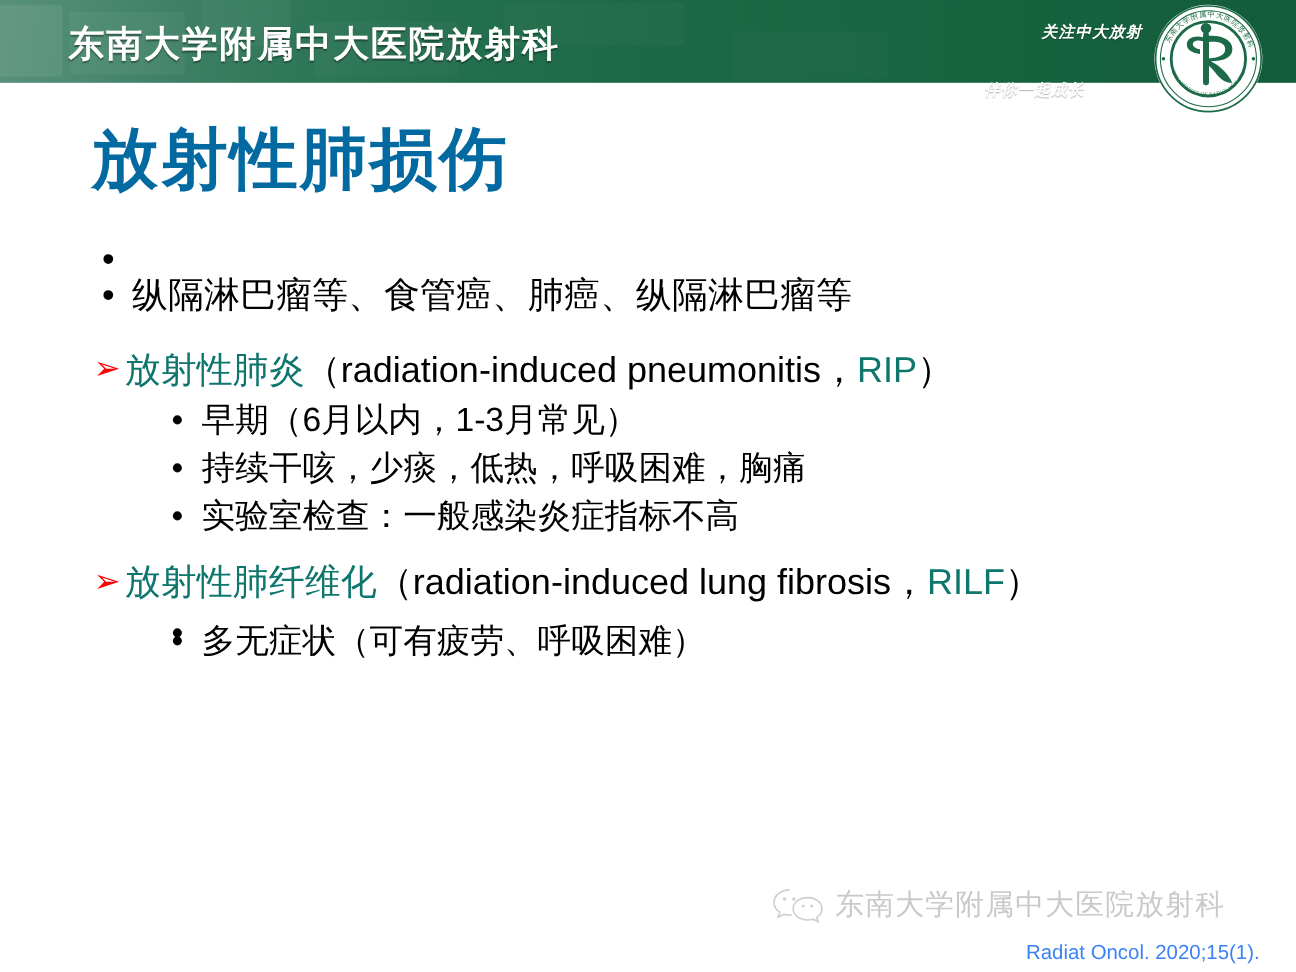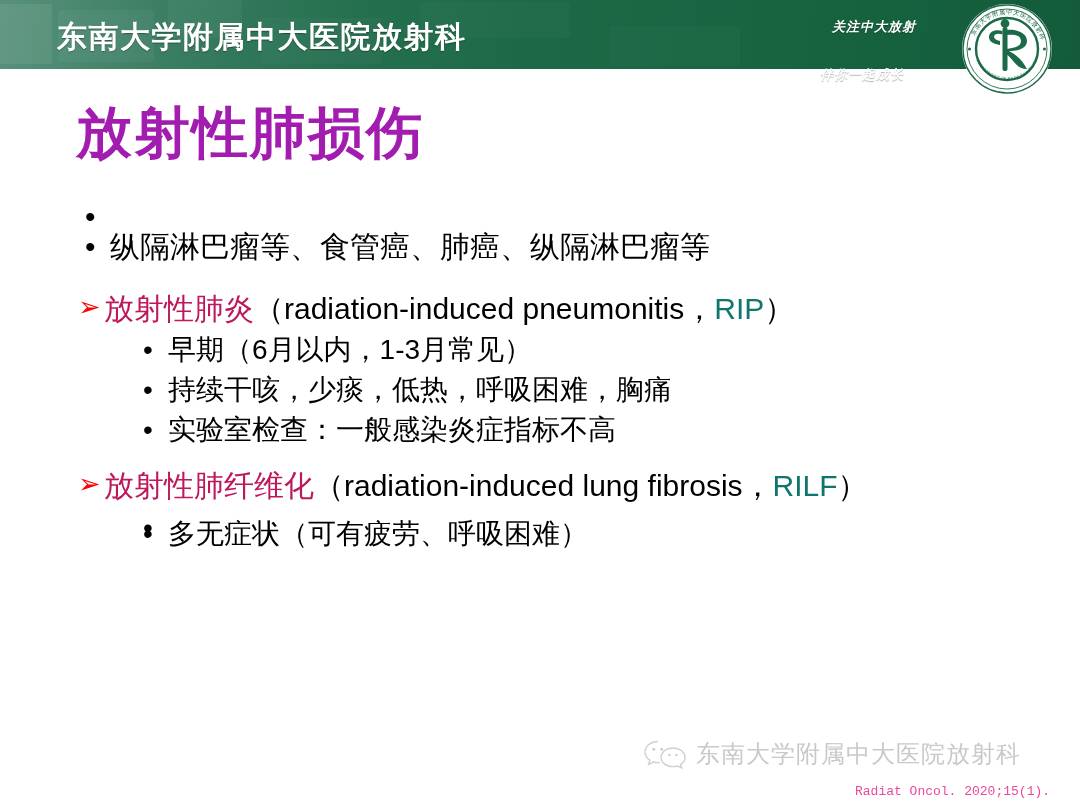--- a/index.html
+++ b/index.html
@@ -70,40 +70,40 @@
     width: 160px;
     color: #ffffff;
     font-family: "Liberation Serif", "DejaVu Serif", serif;
     font-style: italic;
     font-weight: bold;
     font-size: 13px;
     line-height: 22px;
     letter-spacing: 1px;
     text-shadow: 0 1px 1px rgba(0,0,0,0.3);
   }
-  .slogan-line-1 { display: block; text-align: center; padding-left: 4px; }
+  .slogan-line-1 { display: block; text-align: right; padding-left: 4px; }
   .slogan-line-2 { display: block; text-align: left; padding-left: 28px; margin-top: 26px; }
 
   
   .logo-seal {
     position: absolute;
     left: 961px;
     top: 3px;
     width: 92px;
     height: 92px;
   }
 
   
   .slide-title {
     position: absolute;
     left: 76px;
     top: 96px;
     font-size: 56px;
     font-weight: bold;
-    color: #a21caf;
+    color: #0369a1;
     letter-spacing: 2px;
     white-space: nowrap;
   }
 
   
   .content {
     position: absolute;
     left: 0;
     top: 198px;
     width: 1080px;
@@ -134,21 +134,21 @@
     white-space: nowrap;
   }
   .arrow-head .arrow-marker {
     position: absolute;
     left: 78px;
     top: 1px;
     font-size: 27px;
     line-height: 1.25;
     color: #ff0000;
   }
-  .cn-red  { color: #be185d; font-weight: normal; }
+  .cn-red  { color: #0f766e; font-weight: normal; }
   .en-blk  { color: #000000; }
   .abbr-red{ color: #0f766e; }
 
   .lvl2 {
     position: relative;
     padding-left: 168px;
     font-size: 28px;
     line-height: 1.22;
     color: #000000;
     white-space: nowrap;
@@ -180,24 +180,23 @@
   .footer-account-name {
     font-size: 24px;
     color: #c9c9c9;
     letter-spacing: 1px;
     white-space: nowrap;
   }
   .citation {
     position: absolute;
     left: 855px;
     top: 784px;
-    font-size: 13px;
-    color: #ec4899;
-    white-space: nowrap;
-    font-family: Liberation Mono, monospace;
+    font-size: 17px;
+    color: #3b82f6;
+    white-space: nowrap;
   }
 </style>
 </head>
 <body>
 
 <div class="header-band">
   <div class="band-ghost g1"></div>
   <div class="band-ghost g2"></div>
   <div class="band-ghost g3"></div>
   <div class="band-ghost g4"></div>

